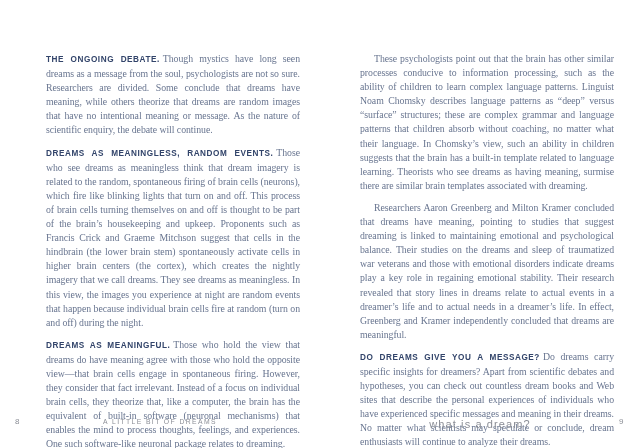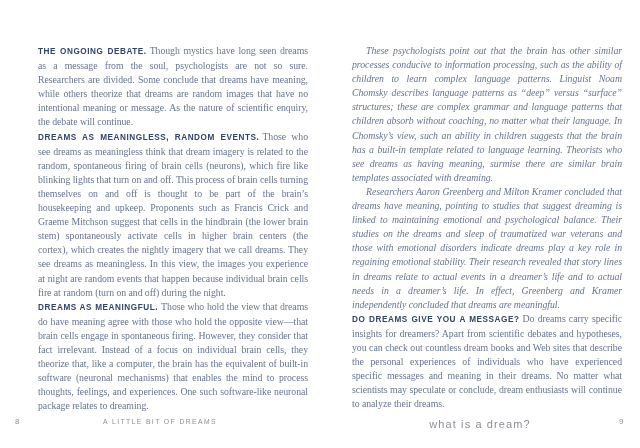--- a/index.html
+++ b/index.html
@@ -15,22 +15,22 @@
     top:44px;
     width:270px;
     font-size:9.8px;
     line-height:14.1px;
     text-align:justify;
     color:#67748f;
     letter-spacing:-0.05px;
   }
   .text-col.left{left:38px;}
   .text-col.right{left:352px;}
-  p.block{margin:0;padding:0;}
-  p.block.indent{text-indent:14px;font-style:italic;}
+  p.block{margin:8px;padding:0;}
+  p.block.indent{text-indent:14px;}
   .h{
     font-family:"Liberation Sans", sans-serif;
     font-weight:bold;
     font-size:8.2px;
     letter-spacing:0.55px;
     color:#32446a;
     margin-right:3px;
   }
   .it{}
   .footer-item{

